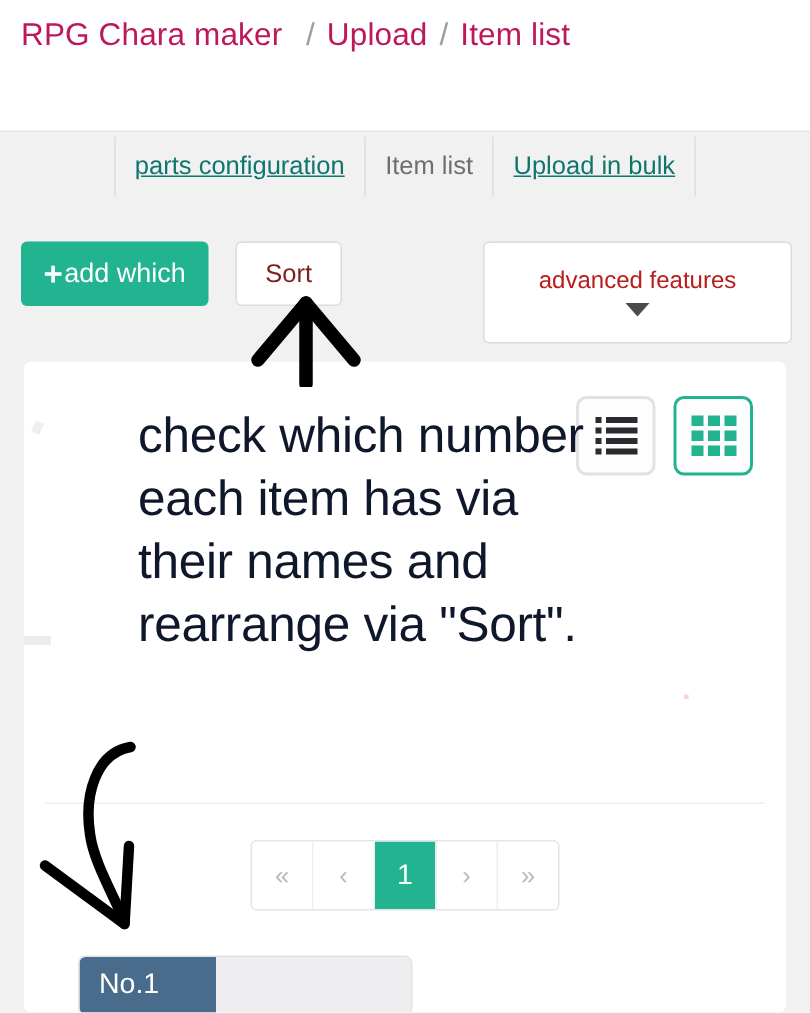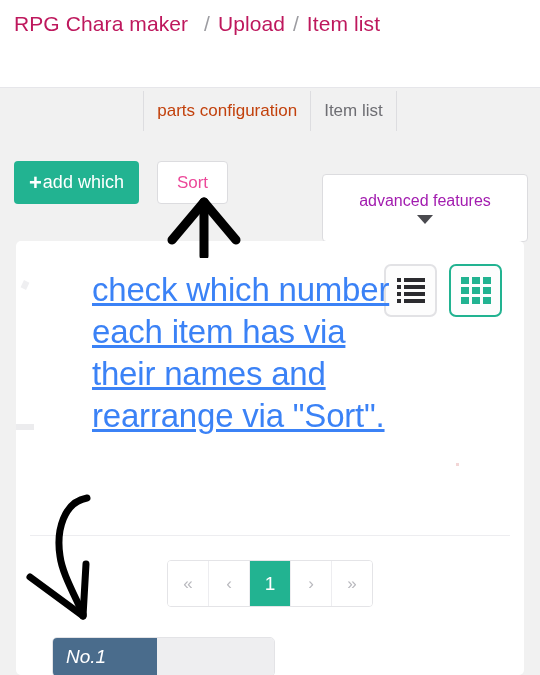--- a/index.html
+++ b/index.html
@@ -52,21 +52,22 @@
     left: 0; top: 88px;
     width: 540px;
     height: 45px;
     background: #f1f1f1;
     display: flex;
     justify-content: center;
     align-items: center;
   }
   .tab {
     font-size: 17px;
-    color: #c2410c;
+    color: #0f766e;
+    text-decoration: underline;
     padding: 0 13px;
     line-height: 40px;
     border-right: 1px solid #dddde0;
     white-space: nowrap;
     cursor: pointer;
   }
   .tab:first-child { border-left: 1px solid #dddde0; }
   .tab.active {
     color: #6e6e73;
     text-decoration: none;
@@ -101,33 +102,33 @@
     margin-right: 1px;
     line-height: 1;
   }
   .btn-sort {
     position: absolute;
     left: 157px; top: 3px;
     width: 71px; height: 43px;
     background: #ffffff;
     border: 1px solid #dcdcdf;
     border-radius: 4px;
-    color: #ec4899;
+    color: #7f1d1d;
     font-size: 17px;
     font-family: "Liberation Sans", sans-serif;
     cursor: pointer;
   }
   .btn-advanced {
     position: absolute;
-    left: 322px; top: 16px;
+    left: 322px; top: 3px;
     width: 204px; height: 66px;
     background: #ffffff;
     border: 1px solid #dcdcdf;
     border-radius: 4px;
-    color: #a21caf;
+    color: #b91c1c;
     font-size: 16px;
     font-family: "Liberation Sans", sans-serif;
     display: flex;
     flex-direction: column;
     align-items: center;
     justify-content: center;
     gap: 5px;
     cursor: pointer;
   }
   .chev {
@@ -211,24 +212,23 @@
   }
   .grid-glyph i { background: #22b391; display: block; }
 
   
   .annot {
     position: absolute;
     left: 76px; top: 28px;
     width: 300px;
     font-size: 33px;
     line-height: 42px;
-    color: #3b82f6;
+    color: #0f172a;
     font-family: "Liberation Sans", sans-serif;
     letter-spacing: -0.2px;
-    text-decoration: underline;
   }
 
   .divider {
     position: absolute;
     left: 14px; right: 14px;
     top: 294px;
     height: 1px;
     background: #ededf0;
   }
 
@@ -265,29 +265,28 @@
     position: absolute;
     left: 36px; top: 396px;
     width: 223px; height: 40px;
     display: flex;
     border-radius: 5px;
     overflow: hidden;
     border: 1px solid #e3e3e6;
     box-sizing: border-box;
   }
   .itemcard .no {
-    width: 104px;
+    width: 91px;
     background: #4a6c8c;
     color: #ffffff;
     font-size: 19px;
     display: flex;
     align-items: center;
     padding-left: 13px;
     box-sizing: border-box;
-    font-style: italic;
   }
   .itemcard .body { flex: 1; background: #eeeef0; }
 
   
   .arrow-up {
     position: absolute;
     left: 166px; top: 196px;
     width: 76px; height: 62px;
     pointer-events: none;
   }
@@ -310,20 +309,21 @@
       <span class="crumb-sep">/</span>
       <span class="crumb">Upload</span>
       <span class="crumb-sep">/</span>
       <span class="crumb">Item list</span>
     </div>
   </div>
 
   <div class="tabbar">
     <div class="tab">parts configuration</div>
     <div class="tab active">Item list</div>
+    <div class="tab">Upload in bulk</div>
   </div>
 
   <div class="actionrow">
     <button class="btn-add">
       <span class="plus">+</span>
       <span>add which</span>
     </button>
     <button class="btn-sort">Sort</button>
     <div class="btn-advanced">
       <span>advanced features</span>

